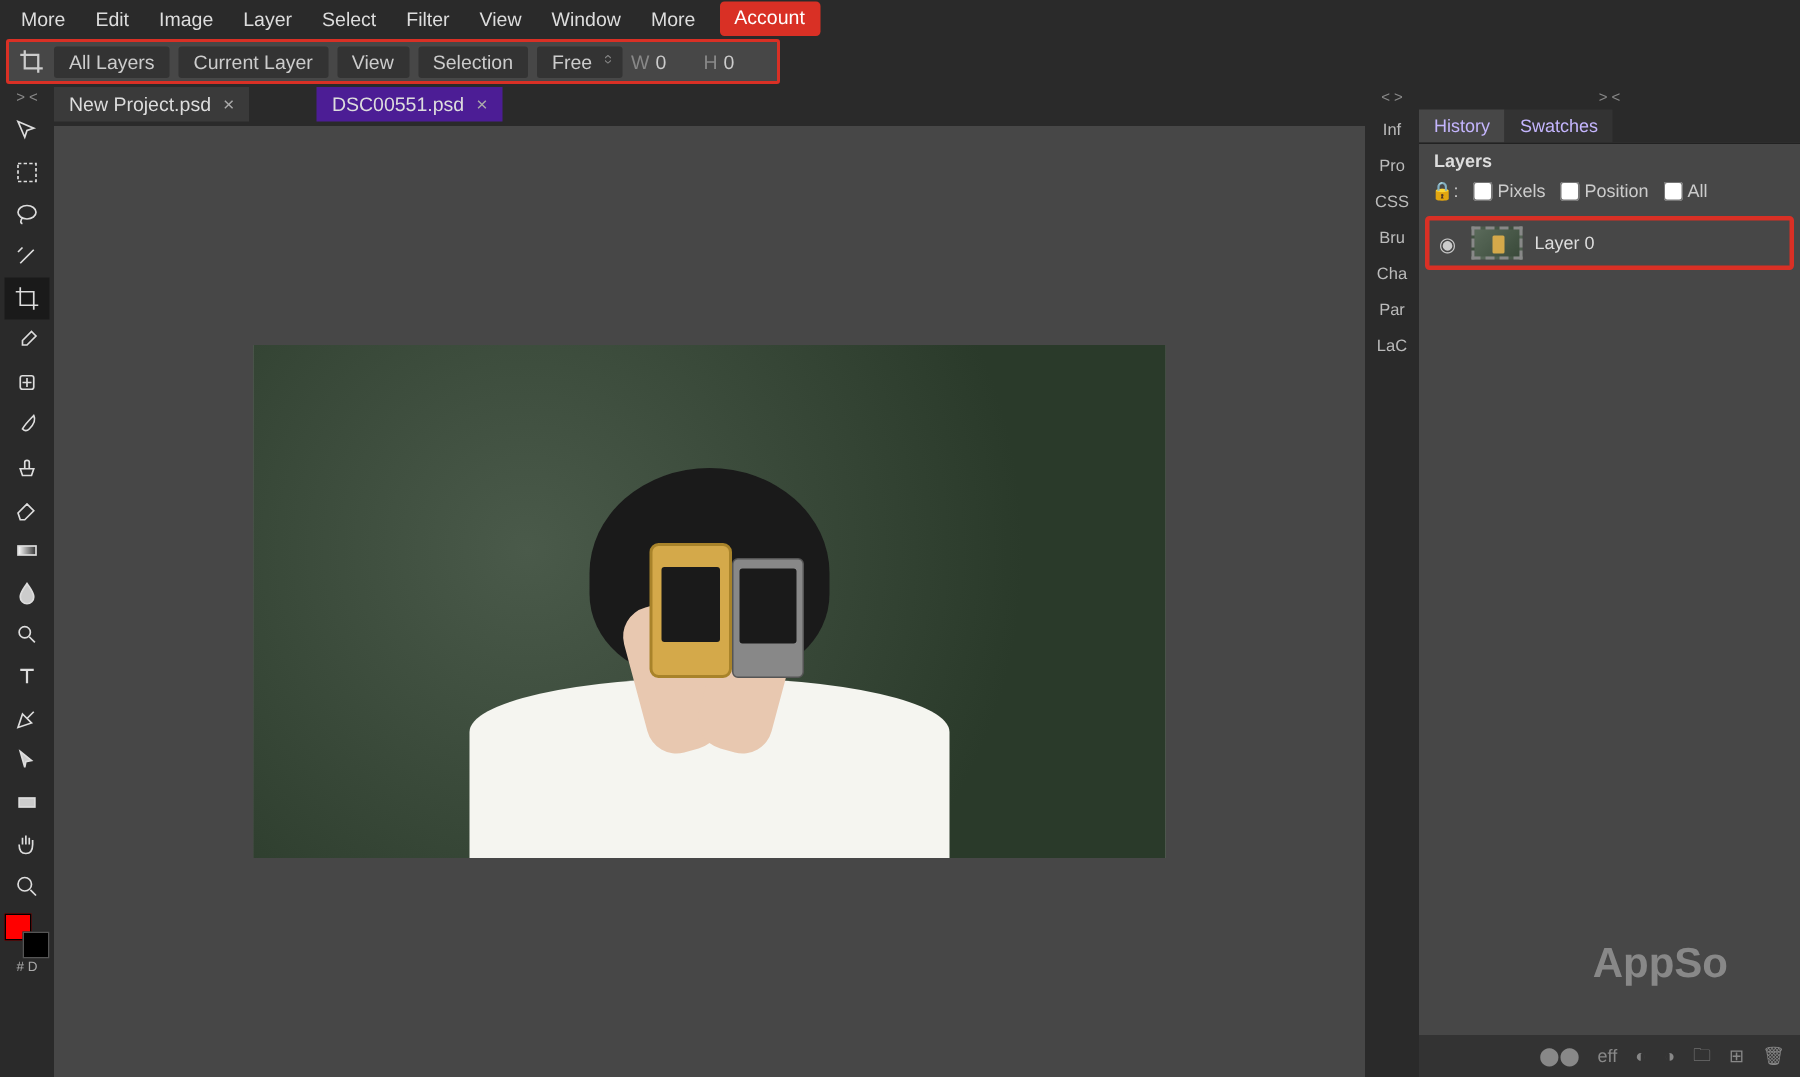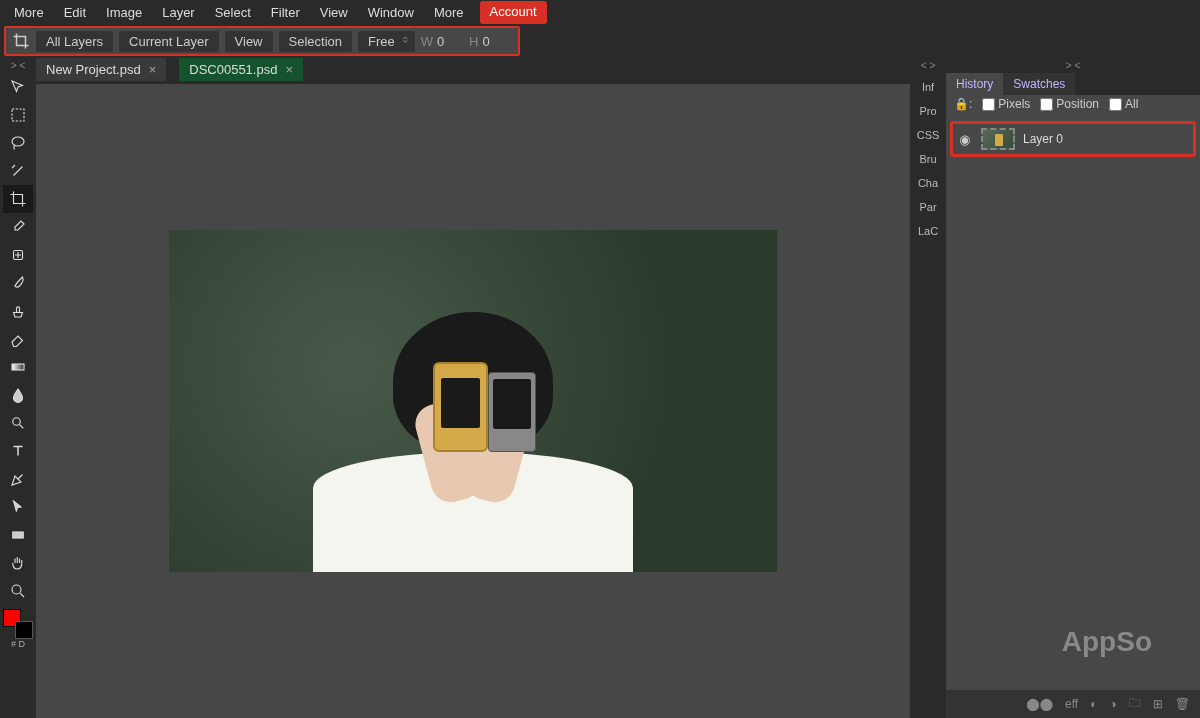--- a/index.html
+++ b/index.html
@@ -30,21 +30,21 @@
 .tool.active{ background:#1a1a1a; }
 .tool svg{width:18px;height:18px;fill:none;stroke:#ddd;stroke-width:1.5;}
 .fgbg{ width:30px; height:30px; position:relative; margin-top:4px;}
 .fgbg .fg{width:18px;height:18px;background:#ff0000;position:absolute;top:0;left:0;border:1px solid #000;}
 .fgbg .bg{width:18px;height:18px;background:#000;position:absolute;bottom:0;right:0;border:1px solid #555;}
 .swap-lbl{font-size:9px;color:#aaa;}
 
 .canvas-area { flex:1; background:#333; display:flex; flex-direction:column;}
 .tabs-row { height:26px; background:#2a2a2a; display:flex; align-items:flex-start;gap:11px;}
 .doc-tab { padding:4px 10px; background:#3a3a3a; display:flex; align-items:center; gap:8px; margin-right:2px; cursor:pointer; color:#ddd;}
-.doc-tab.active{ background:#14532d; }
+.doc-tab.active{ background:#4c1d95;margin-left:32px; }
 .doc-tab .x{color:#aaa; cursor:pointer;}
 .canvas-view { flex:1; background:#474747; display:flex; align-items:center; justify-content:center; position:relative;}
 .photo { width:608px; height:342px; background:linear-gradient(135deg,#5a6a5a 0%,#3a4a3a 40%,#6a7a6a 100%); position:relative; overflow:hidden;}
 .photo .blur-bg{position:absolute;inset:0;background:radial-gradient(circle at 30% 40%,#4a5a4a,#2a3a2a 70%);}
 .photo .person{position:absolute;left:50%;bottom:0;transform:translateX(-50%);width:320px;height:260px;}
 .photo .shirt{position:absolute;bottom:0;left:0;right:0;height:120px;background:#f5f5f0;border-radius:50% 50% 0 0 / 30% 30% 0 0;}
 .photo .hair{position:absolute;top:0;left:80px;width:160px;height:140px;background:#1a1a1a;border-radius:50% 50% 40% 40%;}
 .photo .arm1,.photo .arm2{position:absolute;width:50px;height:100px;background:#e8c8b0;bottom:70px;}
 .photo .arm1{left:110px;transform:rotate(-15deg);border-radius:20px;}
 .photo .arm2{left:160px;transform:rotate(15deg);border-radius:20px;}
@@ -278,20 +278,21 @@
     <div class="sp-item">LaC</div>
   </div>
 
   <div class="right-panels">
     <div class="rp-toggle">&gt; &lt;</div>
     <div class="panel-tabs">
       <div class="ptab active">History</div>
       <div class="ptab">Swatches</div>
     </div>
 
+    <div class="layers-head">Layers</div>
     <div class="lock-row">
       <span class="lock-ico">🔒:</span>
       <label class="chk">
           <input type="checkbox" style="">
           <span>Pixels</span>
         </label>
       <label class="chk">
           <input type="checkbox" style="">
           <span>Position</span>
         </label>

